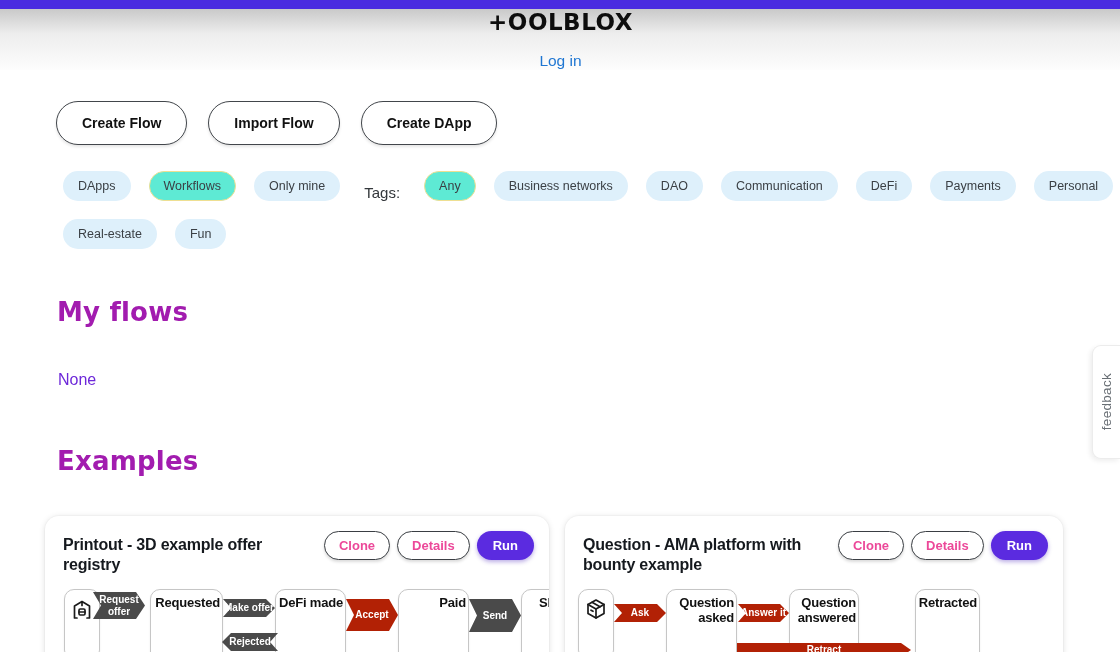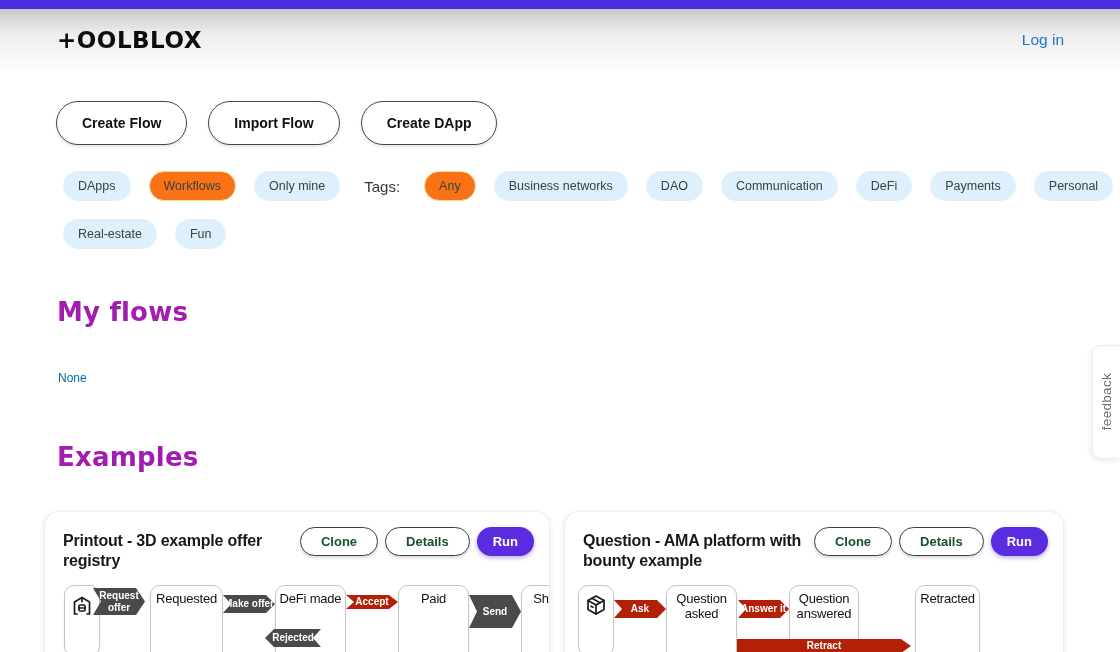--- a/index.html
+++ b/index.html
@@ -11,99 +11,100 @@
     font-family: "Liberation Sans", "DejaVu Sans", sans-serif;
     color: #202428;
   }
   
   .topbar { height: 9px; background: #4a2be0; }
   .header {
     height: 61px;
     background: linear-gradient(180deg, #c9c9c9 0%, #ededed 40%, #fdfdfd 100%);
     display: flex; align-items: center; justify-content: space-between;
     padding: 0 56px 0 57px;
+    flex-direction: column;
   }
   .logo {
     font-weight: 800; font-size: 23px; letter-spacing: 0.5px; color: #0d0d0d;
     font-family: "DejaVu Sans", sans-serif;
   }
   .login { color: #1f76d2; font-size: 15.5px; cursor: pointer; }
 
   
   .actions { display: flex; gap: 21px; margin: 31px 0 0 56px; }
   .action-btn {
     background: #fff; border: 1.5px solid #42464b; border-radius: 23px;
     padding: 12px 25px; height: 44px; display: flex; align-items: center;
     font-weight: 700; font-size: 14px; color: #111; cursor: pointer;
     box-shadow: 0 2px 3px rgba(0,0,0,0.10);
   }
 
   
-  .chips-row { display: flex; align-items: center; gap: 18px; margin: 26px 0 0 63px; flex-wrap: nowrap; }
+  .chips-row { display: flex; align-items: flex-end; gap: 18px; margin: 26px 0 0 63px; flex-wrap: nowrap; }
   .chips-row2 { margin-top: 18px; }
   .chip {
     border-radius: 15px; padding: 7px 14px; font-size: 12.5px; color: #3b4045;
     background: #def0fb; border: 1.5px solid transparent; cursor: pointer; white-space: nowrap;
   }
-  .chip.selected { background: #f97316; border-color: #eedf92; }
+  .chip.selected { background: #5eead4; border-color: #eedf92; }
   .tags-label { font-size: 15px; color: #33373b; margin: 0 6px; }
 
   
   .h-section {
     font-size: 26px; font-weight: 800; color: #a21caf; margin: 0 0 0 57px;
     font-family: "DejaVu Sans", sans-serif; letter-spacing: 0.2px;
   }
   .my-flows-title { margin-top: 48px; }
-  .none-text { font-size: 12px; color: #0369a1; margin: 44px 0 0 58px; }
+  .none-text { font-size: 16px; color: #6d28d9; margin: 44px 0 0 58px; }
   .examples-title { margin-top: 57px; }
 
   
   .cards { display: flex; gap: 16px; margin: 40px 0 0 45px; }
   .card {
     position: relative; background: #fff; border-radius: 14px; height: 250px;
     box-shadow: 0 1px 6px rgba(0,0,0,0.13), 0 0 0 1px rgba(0,0,0,0.02);
     overflow: hidden; flex: none;
   }
   .card1 { width: 504px; }
   .card2 { width: 498px; }
   .card-head { display: flex; align-items: flex-start; padding: 15px 15px 0 18px; }
   .card-title {
     font-size: 16px; font-weight: 700; color: #15191e; line-height: 1.25;
     letter-spacing: -0.2px; flex: 1; margin-top: 4px; padding-right: 8px;
   }
   .card-btns { display: flex; gap: 7px; flex: none; align-items: center; }
   .pill-sm {
     background: #fff; border: 1.5px solid #3a3e43; border-radius: 16px;
-    padding: 0 20px; height: 29px; display: flex; align-items: center;
-    font-weight: 700; font-size: 13px; color: #14532d; cursor: pointer;
+    padding: 0 14px; height: 29px; display: flex; align-items: center;
+    font-weight: 700; font-size: 13px; color: #ec4899; cursor: pointer;
     box-shadow: 0 2px 3px rgba(0,0,0,0.14);
   }
   .pill-run {
     background: #5b2be0; border: none; color: #fff; padding: 0 16px;
     box-shadow: 0 2px 4px rgba(60,20,180,0.35);
   }
 
   
   .diagram { position: absolute; left: 0; top: 73px; right: -60px; height: 180px; }
   .wf-box {
     position: absolute; background: #fff; border: 1px solid #c6c6c6; border-radius: 10px;
     box-shadow: 0 1px 2px rgba(0,0,0,0.08);
   }
   .wf-state { height: 115px; padding: 6px 2px 0 2px; text-align: center; }
-  .wf-state .st-label { font-size: 13px; font-weight: 400; color: #111; line-height: 1.15; letter-spacing: -0.2px; }
+  .wf-state .st-label { font-size: 13px; font-weight: 700; color: #111; line-height: 1.15; letter-spacing: -0.2px; text-align: right; }
   .nowrap .st-label { white-space: nowrap; }
   .wf-iconbox { height: 71px; display: flex; justify-content: center; padding-top: 7px; }
   .wf-arrow {
     position: absolute; display: flex; align-items: center; justify-content: center;
     color: #fff; font-size: 10px; font-weight: 700; text-align: center; line-height: 1.15;
     background: #4a4a4a;
     filter: drop-shadow(0 1px 1px rgba(0,0,0,0.25));
   }
   .arrow-right { clip-path: polygon(0 0, calc(100% - 9px) 0, 100% 50%, calc(100% - 9px) 100%, 0 100%, 8px 50%); }
-  .arrow-left  { clip-path: polygon(9px 0, 100% 0, calc(100% - 8px) 50%, 100% 100%, 9px 100%, 0 50%); margin-left: 43px; }
+  .arrow-left  { clip-path: polygon(9px 0, 100% 0, calc(100% - 8px) 50%, 100% 100%, 9px 100%, 0 50%); }
   .arrow-long  { clip-path: polygon(0 0, calc(100% - 10px) 0, 100% 50%, calc(100% - 10px) 100%, 0 100%); }
   .arrow-red { background: #b22105; }
 
   
   .feedback-tab {
     position: fixed; right: 0; top: 345px; width: 28px; height: 114px;
     background: #fff; border: 1px solid #ececec; border-right: none;
     border-radius: 9px 0 0 9px; box-shadow: -2px 2px 5px rgba(0,0,0,0.07);
     display: flex; align-items: center; justify-content: center; cursor: pointer;
   }
@@ -178,21 +179,21 @@
       </div>
       <div class="wf-arrow arrow-right" style="left:48px; top:3px; width:52px; height:27px;">Request offer</div>
       <div class="wf-box wf-state nowrap" style="left:105px; top:0; width:73px;">
         <div class="st-label">Requested</div>
       </div>
       <div class="wf-arrow arrow-right" style="left:178px; top:10px; width:52px; height:18px;">Make offer</div>
       <div class="wf-box wf-state nowrap" style="left:230px; top:0; width:71px;">
         <div class="st-label">DeFi made</div>
       </div>
       <div class="wf-arrow arrow-left" style="left:177px; top:44px; width:56px; height:18px;">Rejected</div>
-      <div class="wf-arrow arrow-right arrow-red" style="left:301px; top:10px; width:52px; height:14px;">Accept</div>
+      <div class="wf-arrow arrow-right arrow-red" style="left:301px; top:10px; width:52px; height:32px;">Accept</div>
       <div class="wf-box wf-state nowrap" style="left:353px; top:0; width:71px;">
         <div class="st-label">Paid</div>
       </div>
       <div class="wf-arrow arrow-right" style="left:424px; top:10px; width:52px; height:33px;">Send</div>
       <div class="wf-box wf-state nowrap" style="left:476px; top:0; width:71px;">
         <div class="st-label">Shipped</div>
       </div>
     </div>
   </div>
 

